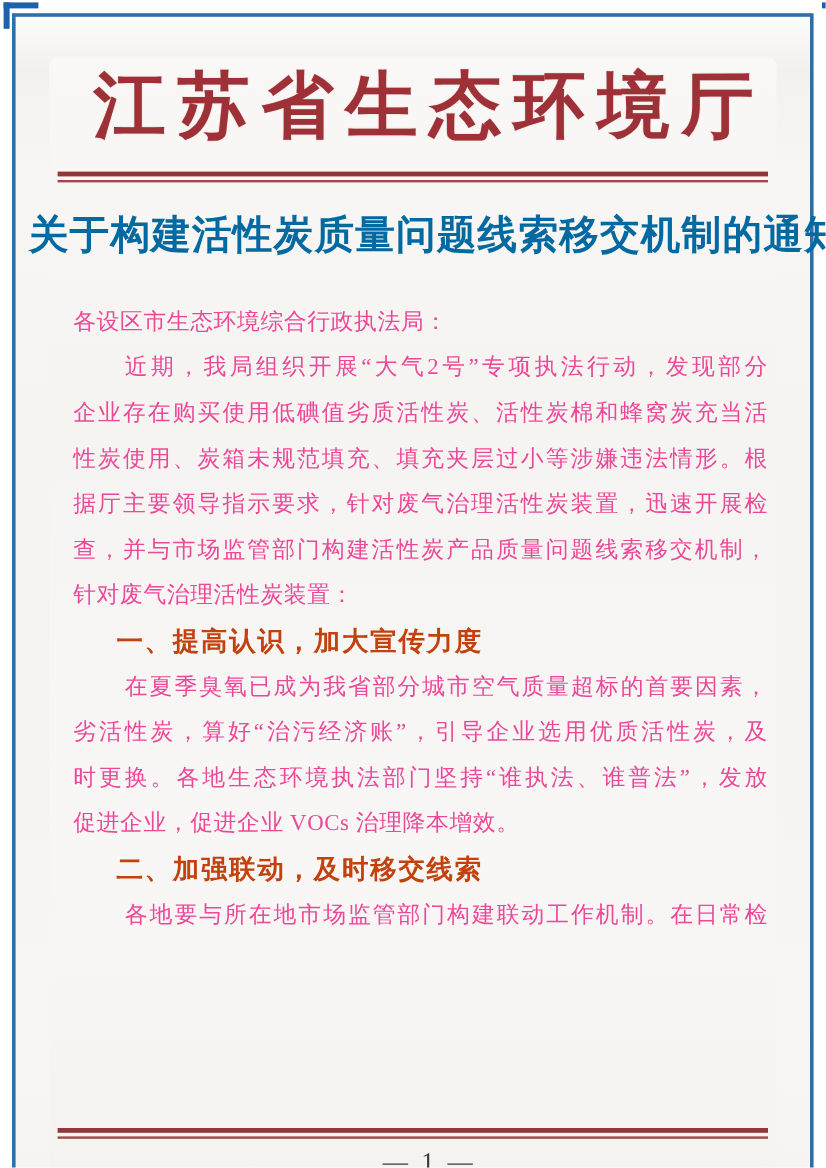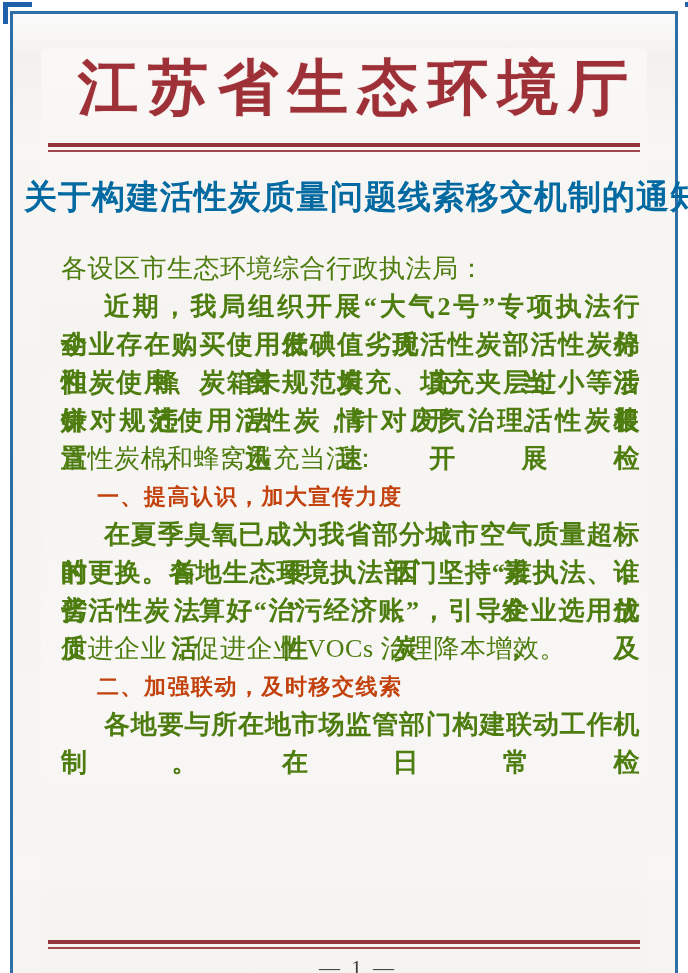--- a/index.html
+++ b/index.html
@@ -52,31 +52,30 @@
     text-align: center;
     font-size: 33px; line-height: 42px; font-weight: bold;
     letter-spacing: 1px;
     color: #0369a1;
     white-space: nowrap;
   }
 
   .content { position: absolute; left: 61px; width: 579px; top: 250px; }
   .line {
     height: 38px; line-height: 38px;
-    font-size: 26px;
-    color: #4d7c0f;
+    font-size: 19px;
+    color: #ec4899;
     letter-spacing: 0.5px;
     white-space: nowrap;
   }
   .line.fill {
     white-space: normal;
     text-align: justify;
     text-align-last: justify;
     text-justify: inter-character;
-    font-weight: bold;
   }
   .line.ind { text-indent: 43px; }
   .line.hd {
     font-family: "Liberation Sans", "DejaVu Sans", sans-serif;
     font-weight: bold;
     font-size: 22px;
     color: #c2410c;
     text-indent: 36px;
     letter-spacing: 1.5px;
   }
@@ -104,26 +103,27 @@
 
   <div class="rule-red head"></div>
 
   <div class="doc-title">关于构建活性炭质量问题线索移交机制的通知</div>
 
   <div class="content">
     <div class="line">各设区市生态环境综合行政执法局：</div>
     <div class="line fill ind">近期，我局组织开展“大气2号”专项执法行动，发现部分</div>
     <div class="line fill">企业存在购买使用低碘值劣质活性炭、活性炭棉和蜂窝炭充当活</div>
     <div class="line fill">性炭使用、炭箱未规范填充、填充夹层过小等涉嫌违法情形。根</div>
-    <div class="line fill">针对规范使用活性炭，针对废气治理活性炭装置，迅速开展检</div>
-    <div class="line">活性炭棉和蜂窝炭充当活：</div>
+    <div class="line fill">据厅主要领导指示要求，针对废气治理活性炭装置，迅速开展检</div>
+    <div class="line fill">查，并与市场监管部门构建活性炭产品质量问题线索移交机制，</div>
+    <div class="line">针对废气治理活性炭装置：</div>
     <div class="line hd">一、提高认识，加大宣传力度</div>
     <div class="line fill ind">在夏季臭氧已成为我省部分城市空气质量超标的首要因素，</div>
+    <div class="line fill">劣活性炭，算好“治污经济账”，引导企业选用优质活性炭，及</div>
     <div class="line fill">时更换。各地生态环境执法部门坚持“谁执法、谁普法”，发放</div>
-    <div class="line fill">劣活性炭，算好“治污经济账”，引导企业选用优质活性炭，及</div>
     <div class="line">促进企业，促进企业 VOCs 治理降本增效。</div>
     <div class="line hd">二、加强联动，及时移交线索</div>
     <div class="line fill ind">各地要与所在地市场监管部门构建联动工作机制。在日常检</div>
   </div>
 
   <div class="rule-red foot"></div>
 
   <div class="page-num">— 1 —</div>
 
 </div>

